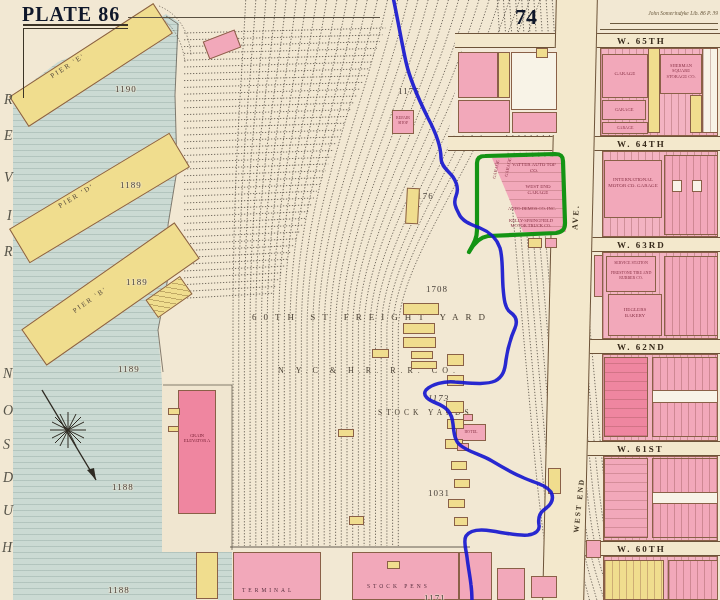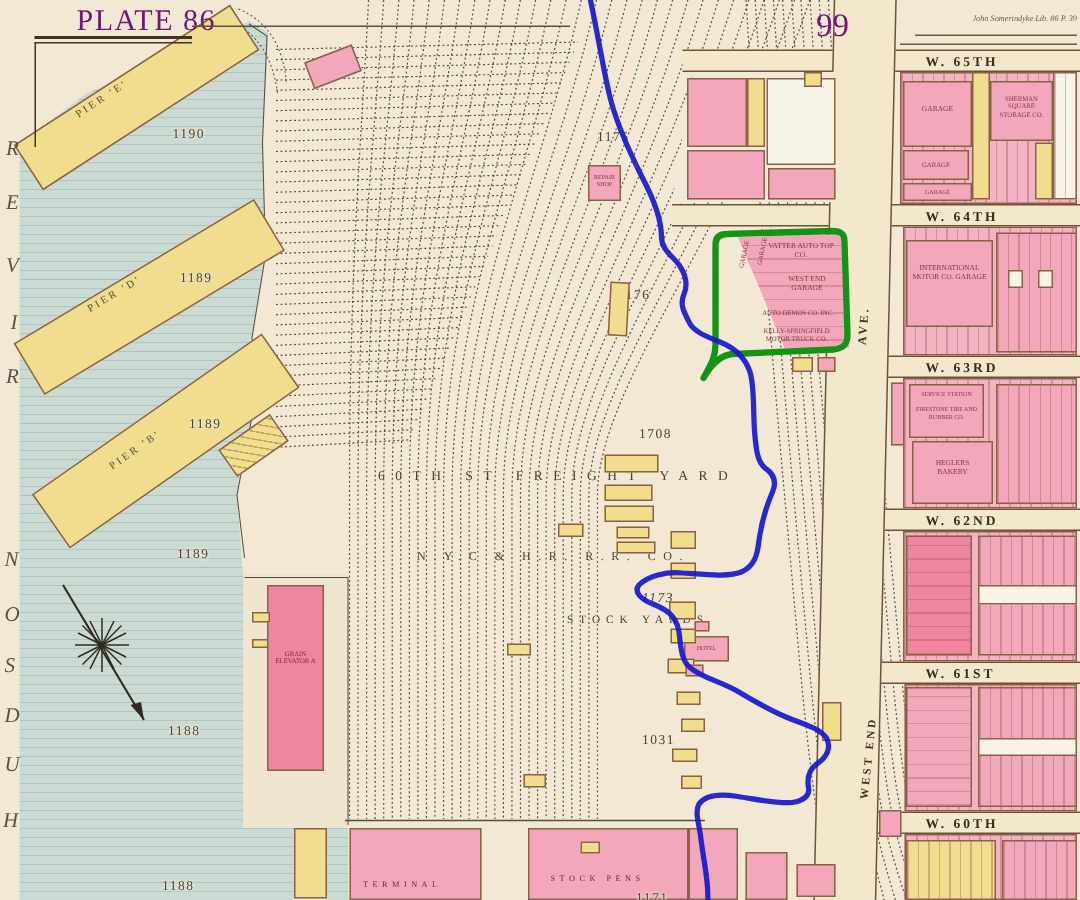--- a/index.html
+++ b/index.html
@@ -27,21 +27,21 @@
   .tiny{white-space:normal;font-size:5px;line-height:1.2;text-align:center;color:#8a3448;}
   .streetname{font-size:9px;font-weight:bold;letter-spacing:2px;color:#382b1c;}
   .num{font-size:9px;letter-spacing:1px;color:#49413a;
        text-shadow:0 0 2px #f2e8d3,0 0 2px #f2e8d3,0 0 2px #f2e8d3;}
   .yardtitle{font-size:9px;letter-spacing:7px;color:#4a4034;
        text-shadow:0 0 2px #f2e8d3,0 0 2px #f2e8d3;}
   .pierlbl{font-size:7px;letter-spacing:2px;color:#55493c;}
   .riverletter{font-size:14px;font-style:italic;color:#56544a;}
   .vtext{writing-mode:vertical-rl;transform:rotate(184deg);font-size:8px;letter-spacing:2px;
          color:#3f3322;font-weight:bold;white-space:nowrap;}
-  .bigname{font-weight:normal;color:#701a75;margin-left:29px;}
+  .bigname{font-weight:bold;color:#0f172a;}
   .rule{position:absolute;border-top:1px solid #3c3426;}
 </style>
 </head>
 <body>
 
 <div id="map">
 
   <div class="water"></div>
   <div class="dock"></div>
 
@@ -234,21 +234,21 @@
   <div class="lbl num" style="left:426px;top:284px;">1708</div>
   <div class="lbl num" style="left:428px;top:393px;font-style:italic;">1173</div>
   <div class="lbl num" style="left:428px;top:488px;">1031</div>
   <div class="lbl num" style="left:424px;top:593px;">1171</div>
 
   <div class="lbl bigname" style="left:22px;top:3px;font-size:20px;letter-spacing:1px;">PLATE 86</div>
   <div class="rule" style="left:23px;top:24px;width:105px;border-top-width:2px;"></div>
   <div class="rule" style="left:23px;top:28px;width:105px;"></div>
   <div class="rule" style="left:128px;top:17px;width:252px;border-top-color:#5a5142;"></div>
   <div class="abs" style="left:23px;top:28px;width:0;height:70px;border-left:1px solid #3c3426;"></div>
-  <div class="lbl bigname" style="left:515px;top:4px;font-size:22px;">99</div>
+  <div class="lbl bigname" style="left:515px;top:4px;font-size:22px;">74</div>
   <div class="lbl" style="left:608px;top:10px;width:110px;font-size:5.5px;font-style:italic;color:#6b5a3f;text-align:right;white-space:normal;">John Somerindyke  Lib. 86 P. 39</div>
   <div class="rule" style="left:610px;top:23px;width:108px;border-top-color:#6b5a3f;"></div>
   <div class="rule" style="left:600px;top:29px;width:118px;border-top-color:#6b5a3f;"></div>
 
   <div class="lbl riverletter" style="left:4px;top:92px;">R</div>
   <div class="lbl riverletter" style="left:4px;top:128px;">E</div>
   <div class="lbl riverletter" style="left:4px;top:170px;">V</div>
   <div class="lbl riverletter" style="left:7px;top:208px;">I</div>
   <div class="lbl riverletter" style="left:4px;top:244px;">R</div>
   <div class="lbl riverletter" style="left:3px;top:366px;">N</div>

